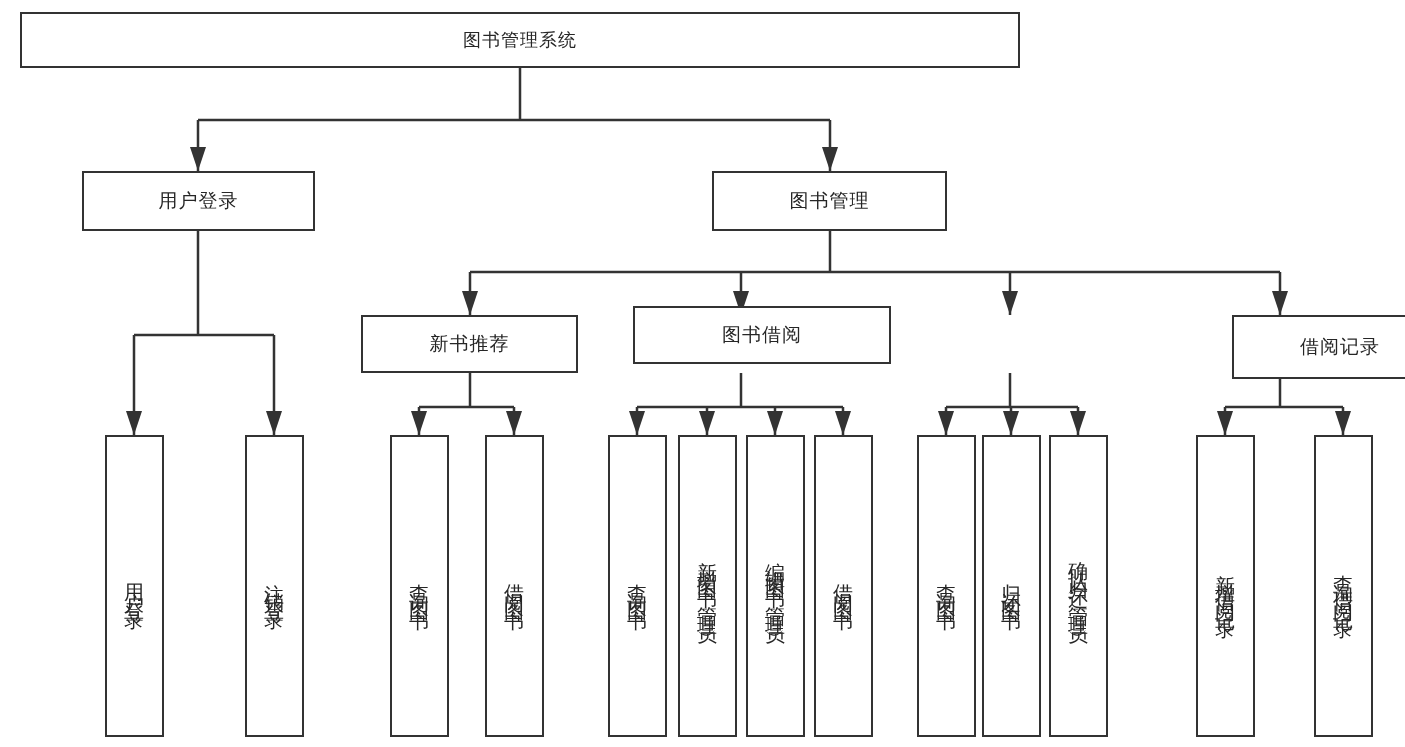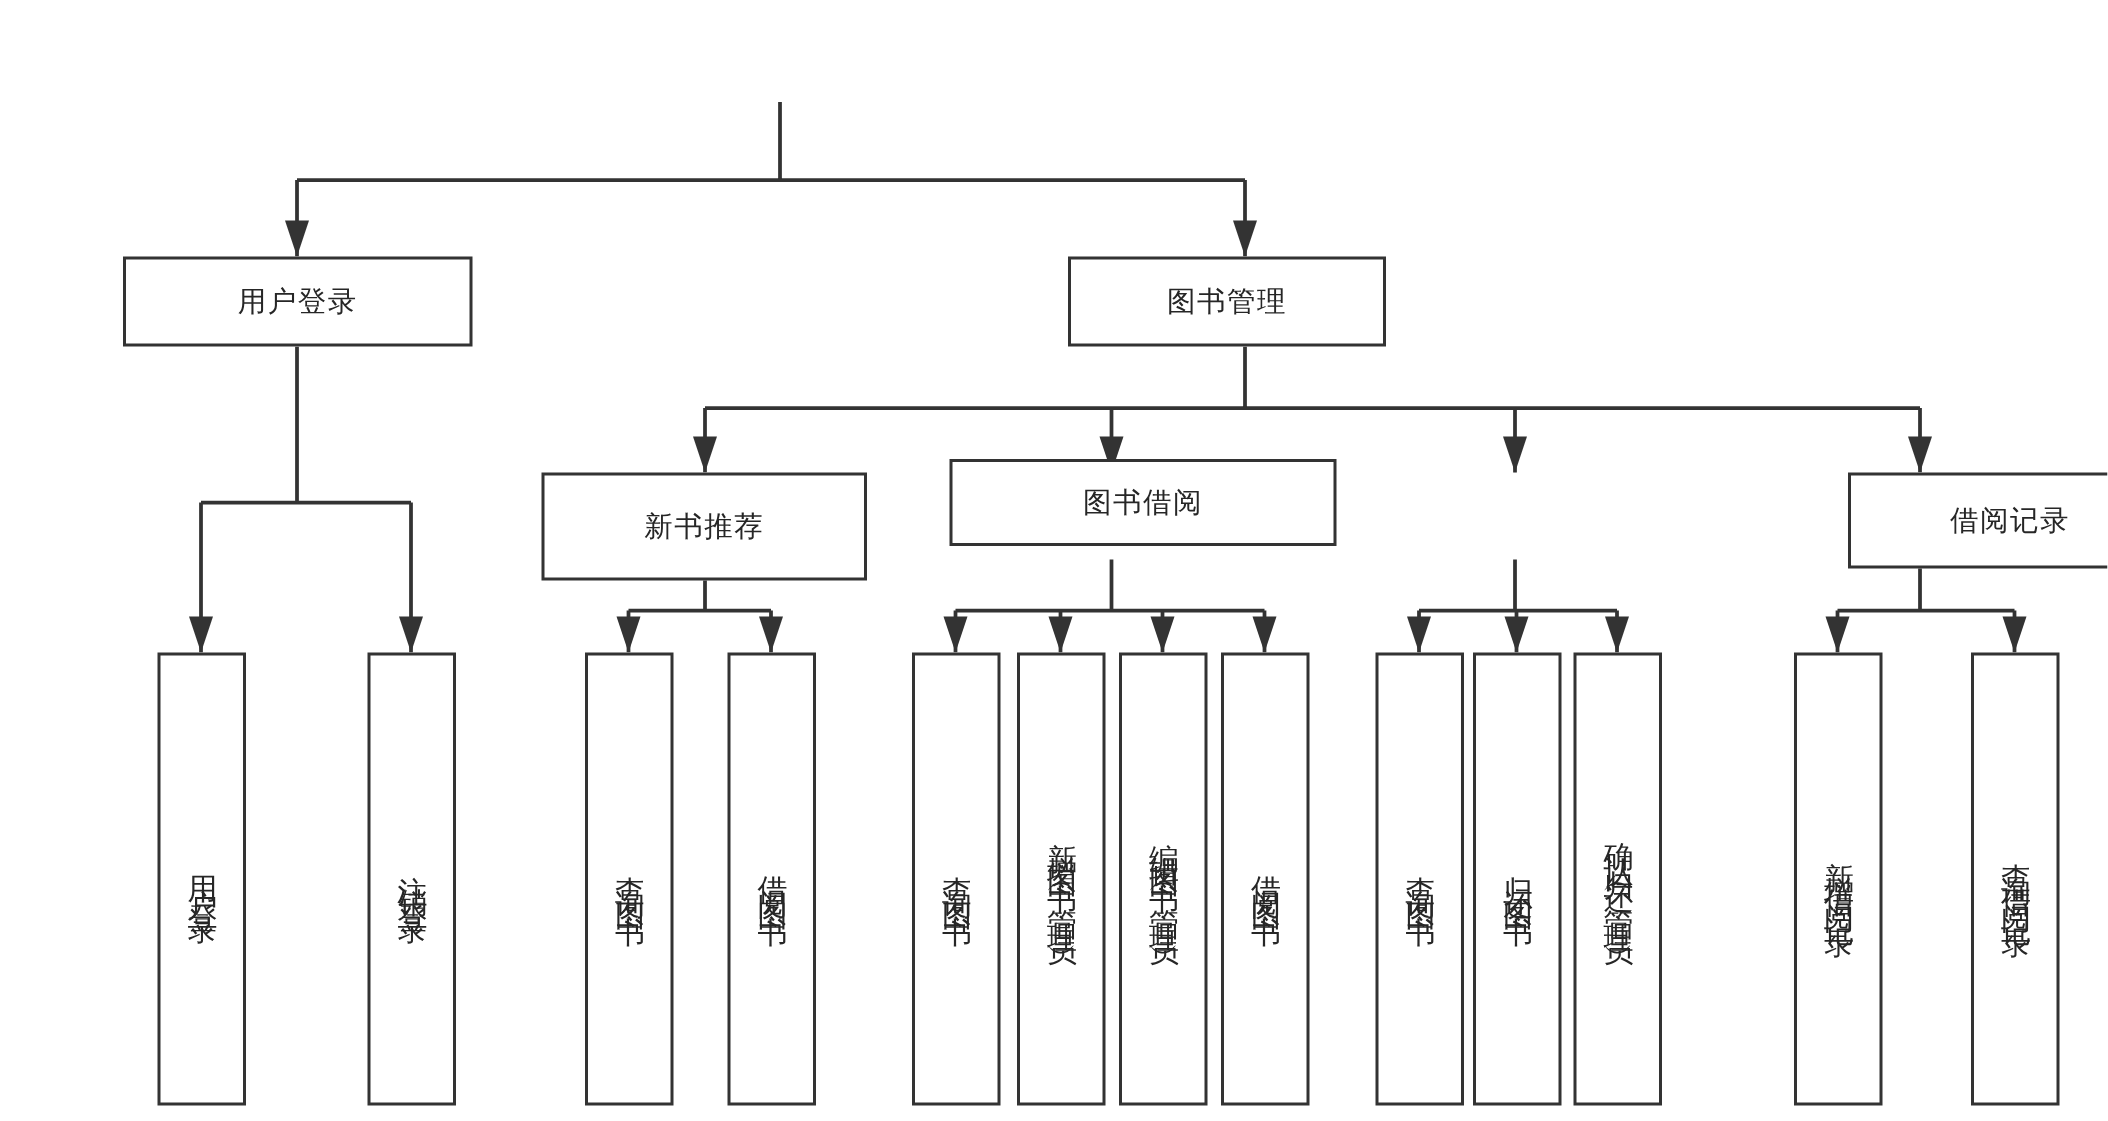--- a/index.html
+++ b/index.html
@@ -58,25 +58,26 @@
       <polygon points="767,411 783,411 775,435"></polygon>
       <polygon points="835,411 851,411 843,435"></polygon>
       <polygon points="938,411 954,411 946,435"></polygon>
       <polygon points="1003,411 1019,411 1011,435"></polygon>
       <polygon points="1070,411 1086,411 1078,435"></polygon>
       <polygon points="1217,411 1233,411 1225,435"></polygon>
       <polygon points="1335,411 1351,411 1343,435"></polygon>
     </g>
   </svg>
 
+  <div class="hbox root" style="left:20px;top:12px;width:1000px;height:56px;">图书管理系统</div>
 
   <div class="hbox" style="left:82px;top:171px;width:233px;height:60px;">用户登录</div>
-  <div class="hbox" style="left:712px;top:171px;width:212px;height:60px;">图书管理</div>
+  <div class="hbox" style="left:712px;top:171px;width:235px;height:60px;">图书管理</div>
 
-  <div class="hbox" style="left:361px;top:315px;width:217px;height:72px;">新书推荐</div>
+  <div class="hbox" style="left:361px;top:315px;width:217px;height:58px;">新书推荐</div>
   <div class="hbox" style="left:633px;top:306px;width:258px;height:58px;">图书借阅</div>
   <div class="hbox" style="left:1232px;top:315px;width:216px;height:64px;">借阅记录</div>
 
   <div class="vbox" style="left:105px;">
     <span>用户登录</span>
   </div>
   <div class="vbox" style="left:245px;">
     <span>注销登录</span>
   </div>
 

